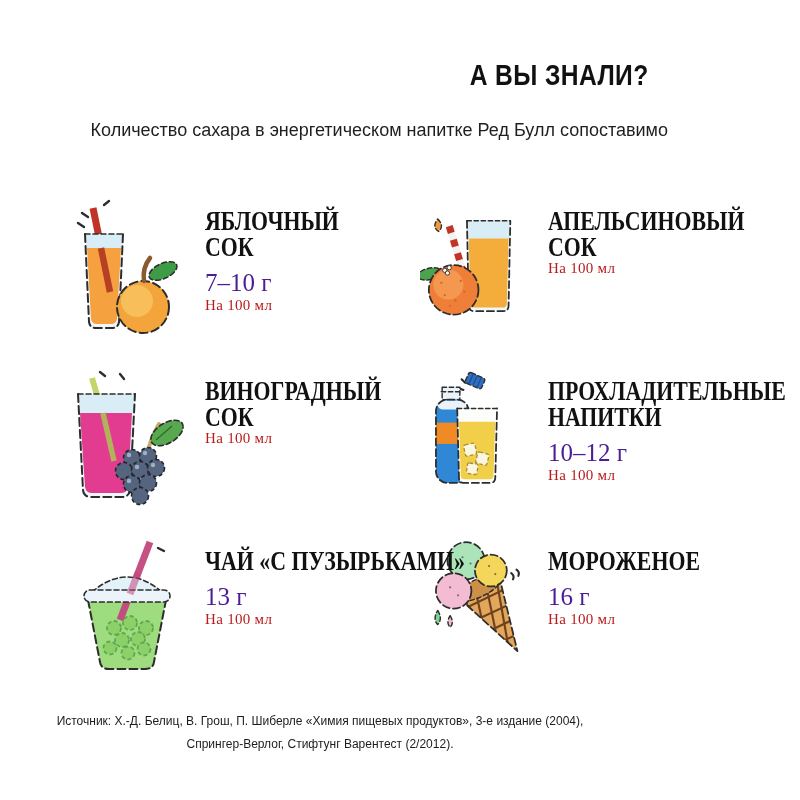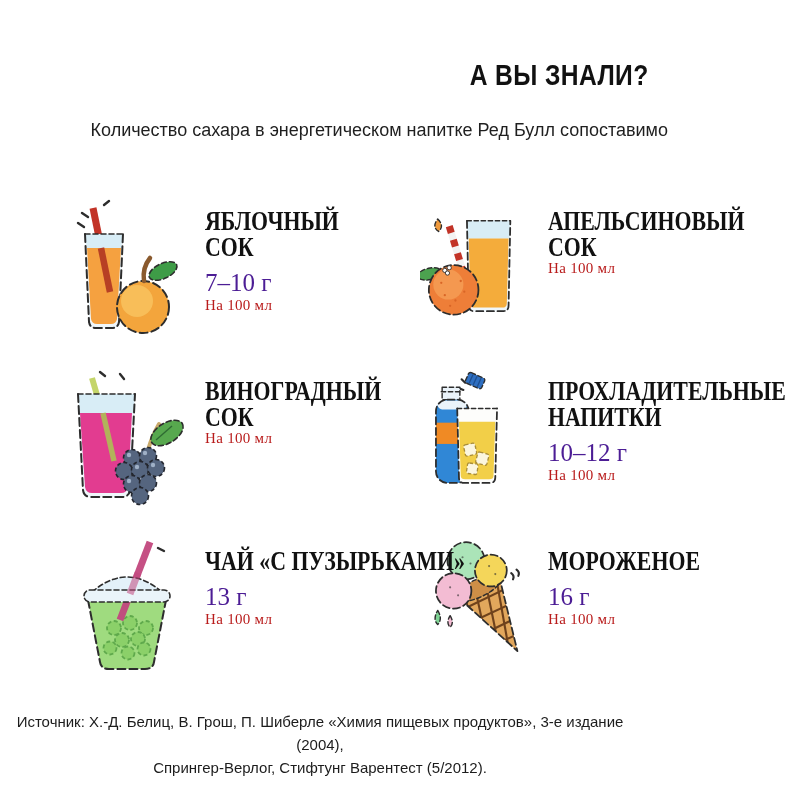--- a/index.html
+++ b/index.html
@@ -27,21 +27,21 @@
   .tb{flex:1;padding-top:12px;}
   .ttl{
     font-weight:bold;font-size:28px;line-height:26px;color:#111;
     transform:scaleX(0.78);transform-origin:left top;white-space:nowrap;
   }
   .ttl div:empty{display:none;}
   .amt{font-size:25px;margin-top:9px;color:#4c1d95;}
   .per{font-size:15px;letter-spacing:0.3px;color:#b91c1c;}
   
   .footer{position:absolute;left:0;top:710px;width:640px;text-align:center;
-    font-size:15px;line-height:23px;color:#1c1c1c;}
+    font-size:12px;line-height:23px;color:#1c1c1c;}
   
   .ln{stroke:#2d2d2d;stroke-width:2;fill:none;stroke-linecap:round;stroke-linejoin:round;stroke-dasharray:8 4;}
   .ln2{stroke:#2d2d2d;stroke-width:1.6;fill:none;stroke-linecap:round;stroke-linejoin:round;stroke-dasharray:5 3;}
   .mk{stroke:#2d2d2d;stroke-width:2.4;fill:none;stroke-linecap:round;}
 </style>
 </head>
 <body>
 
 <div class="page">
 
@@ -290,16 +290,16 @@
         </div>
         <div class="amt">16 г</div>
         <div class="per">На 100 мл</div>
       </div>
     </div>
 
   </div>
 
   <div class="footer">
     <div>Источник: Х.-Д. Белиц, В. Грош, П. Шиберле «Химия пищевых продуктов», 3-е издание (2004),</div>
-    <div>Спрингер-Верлог, Стифтунг Варентест (5/2012).</div>
+    <div>Спрингер-Верлог, Стифтунг Варентест (2/2012).</div>
   </div>
 
 </div>
 
 </body></html>

